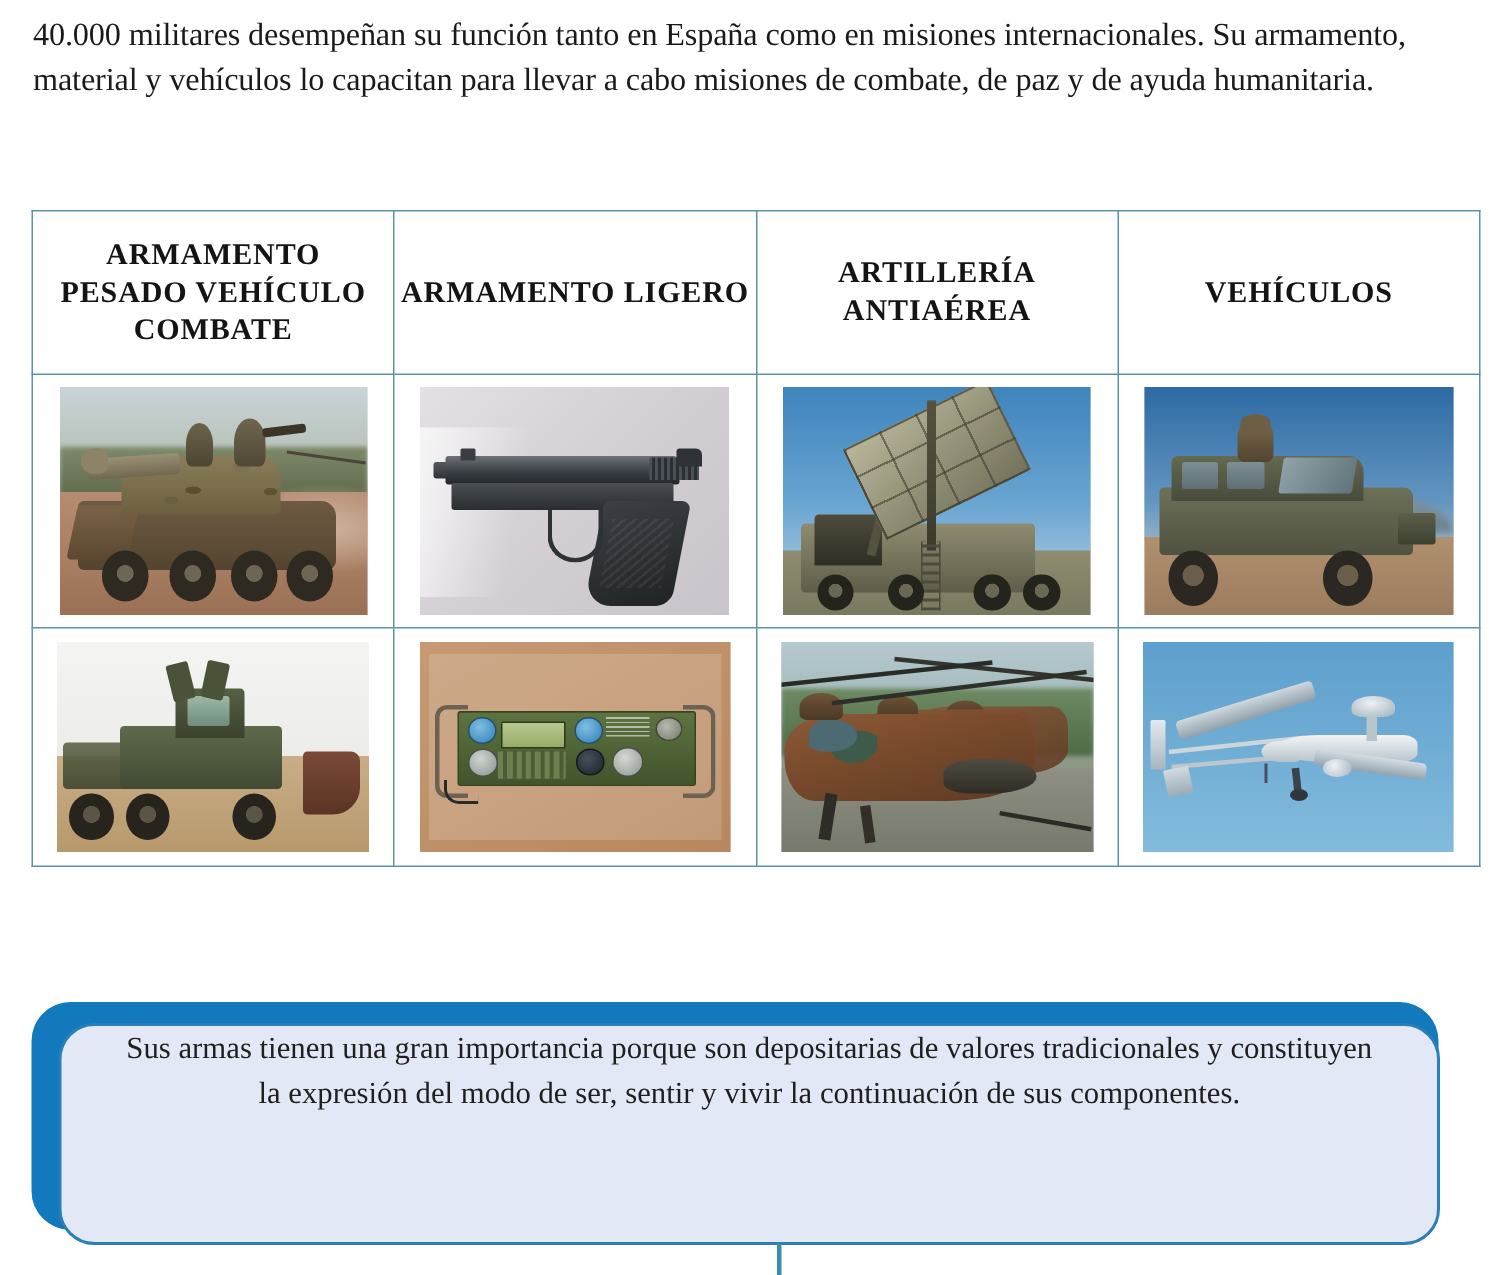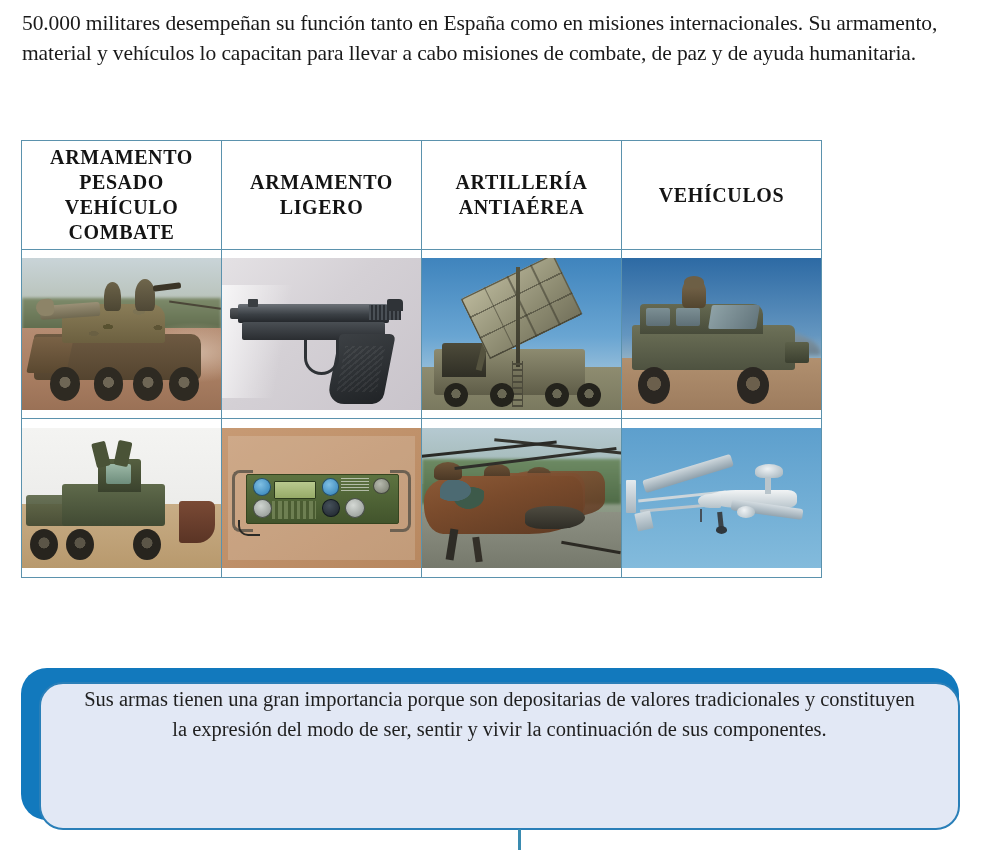--- a/index.html
+++ b/index.html
@@ -28,21 +28,21 @@
     text-align: left;
     color: #1a1a1a;
     letter-spacing: -0.1px;
   }
 
   
   .grid-table {
     position: absolute;
     left: 21px;
     top: 140px;
-    width: 801px;
+    width: 966px;
     border-collapse: collapse;
     table-layout: fixed;
     padding-left: 36px;
   }
   .grid-table td {
     border: 1.5px solid #5b92ad;
     padding: 0;
     vertical-align: middle;
     text-align: center;
     background: #ffffff;
@@ -388,21 +388,21 @@
     left: 497px;
     top: 161px;
     width: 2.5px;
     height: 21px;
     background: #3a8bb0;
   }
 </style>
 </head>
 <body>
 
-<div class="intro">50.000 militares desempeñan su función tanto en España como en misiones internacionales. Su armamento, material y vehículos lo capacitan para llevar a cabo misiones de combate, de paz y de ayuda humanitaria.</div>
+<div class="intro">40.000 militares desempeñan su función tanto en España como en misiones internacionales. Su armamento, material y vehículos lo capacitan para llevar a cabo misiones de combate, de paz y de ayuda humanitaria.</div>
 
 <table class="grid-table">
   <tbody>
 
     <tr class="hdr-row-1">
       <td>
         <div class="cell-title">ARMAMENTO PESADO VEHÍCULO COMBATE</div>
       </td>
       <td>
         <div class="cell-title">ARMAMENTO LIGERO</div>

